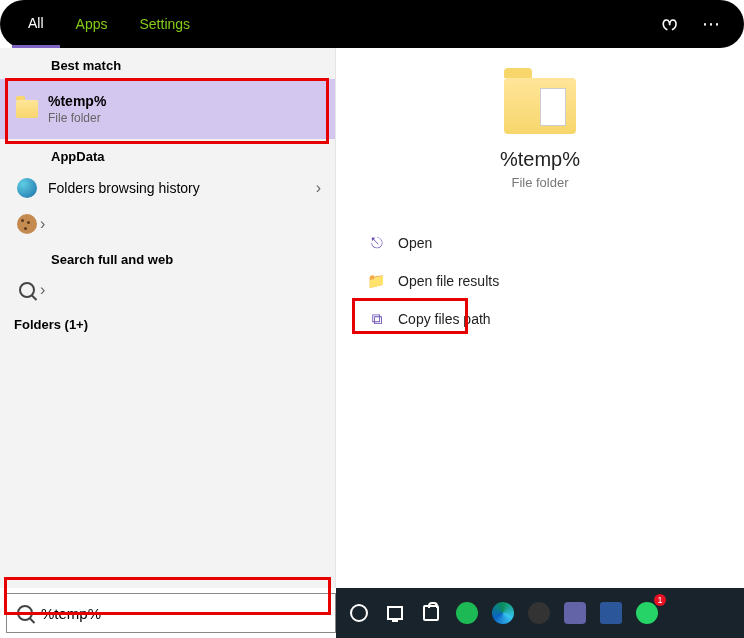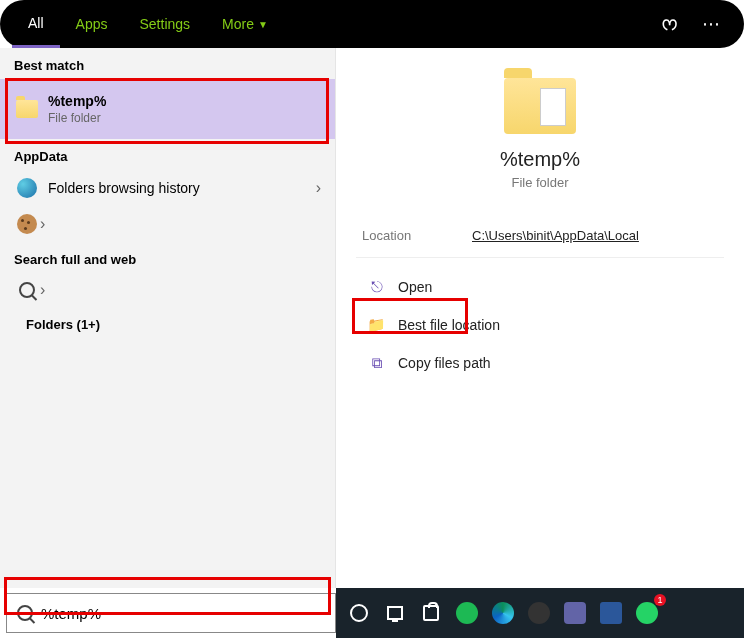--- a/index.html
+++ b/index.html
@@ -9,22 +9,22 @@
 .tab { color: #84cc16; padding: 0 16px; height: 48px; display: flex; align-items: center; font-size: 14px; cursor: pointer; }
 .tab.active { color: #fff; border-bottom: 3px solid #7d63c4; font-weight: 500; }
 .more-chevron { margin-left: 4px; font-size: 10px; }
 .top-spacer { flex: 1; }
 .top-icon { color: #fff; padding: 0 12px; font-size: 18px; }
 
 .main { display: flex; height: 540px; }
 .left { width: 336px; background: #f3f3f3; border-right: 1px solid #e5e5e5; }
 .right { flex: 1; background: #fff; padding: 0 20px; }
 
-.section-label { font-size: 13px; font-weight: 600; padding: 10px 14px 6px; color: #000; }
-.folders-label { font-size: 13px; font-weight: 600; padding: 10px 26px; color: #000; }
+.section-label { font-size: 13px; font-weight: 600; padding: 10px 14px 6px; color: #000; margin-left: 37px; }
+.folders-label { font-size: 13px; font-weight: 600; padding: 10px 14px; color: #000; }
 
 .result-row { display: flex; align-items: center; padding: 8px 14px; cursor: pointer; position: relative; }
 .result-row.best { background: #d4c7ef; padding: 14px 14px; }
 .result-row .icon-slot { width: 26px; display: flex; justify-content: center; }
 .result-row .text-slot { flex: 1; margin-left: 8px; }
 .result-row .title { font-size: 14px; color: #000; }
 .result-row .title.bold { font-weight: 600; }
 .result-row .sub { font-size: 12px; color: #666; margin-top: 2px; }
 .result-row .chevron { color: #666; font-size: 16px; }
 .result-row .hint { color: #888; font-size: 13px; }
@@ -76,24 +76,20 @@
 .wa{width:22px;height:22px;border-radius:50%;background:#25d366;position:relative;}
 .badge{position:absolute;top:-4px;right:-4px;width:12px;height:12px;border-radius:50%;background:#e81123;color:#fff;font-size:9px;display:flex;align-items:center;justify-content:center;}
 </style>
 </head>
 <body>
 
 <div class="top-bar">
   <div class="tab active">All</div>
   <div class="tab">Apps</div>
   <div class="tab">Settings</div>
-  <div class="tab">
-      <span>More</span>
-      <span class="more-chevron">▼</span>
-    </div>
   <div class="top-spacer"></div>
   <div class="top-icon">ᰔ</div>
   <div class="top-icon">⋯</div>
 </div>
 
 <div class="main">
   <div class="left">
     <div class="section-label">Best match</div>
     <div class="result-row best">
       <div class="icon-slot">
@@ -131,33 +127,29 @@
     </div>
 
     <div class="folders-label">Folders (1+)</div>
   </div>
 
   <div class="right">
     <div class="big-folder"></div>
     <div class="preview-title">%temp%</div>
     <div class="preview-sub">File folder</div>
 
-    <div class="meta-row">
-      <div class="meta-label">Location</div>
-      <div class="meta-value">C:\Users\binit\AppData\Local</div>
-    </div>
 
     <div style="height:10px"></div>
     <div class="action-row">
       <div class="ai">⎋</div>
       <span>Open</span>
     </div>
     <div class="action-row">
       <div class="ai">📁</div>
-      <span>Best file location</span>
+      <span>Open file results</span>
     </div>
     <div class="action-row">
       <div class="ai">⧉</div>
       <span>Copy files path</span>
     </div>
   </div>
 </div>
 
 <div class="bottom">
   <div class="searchbox">

